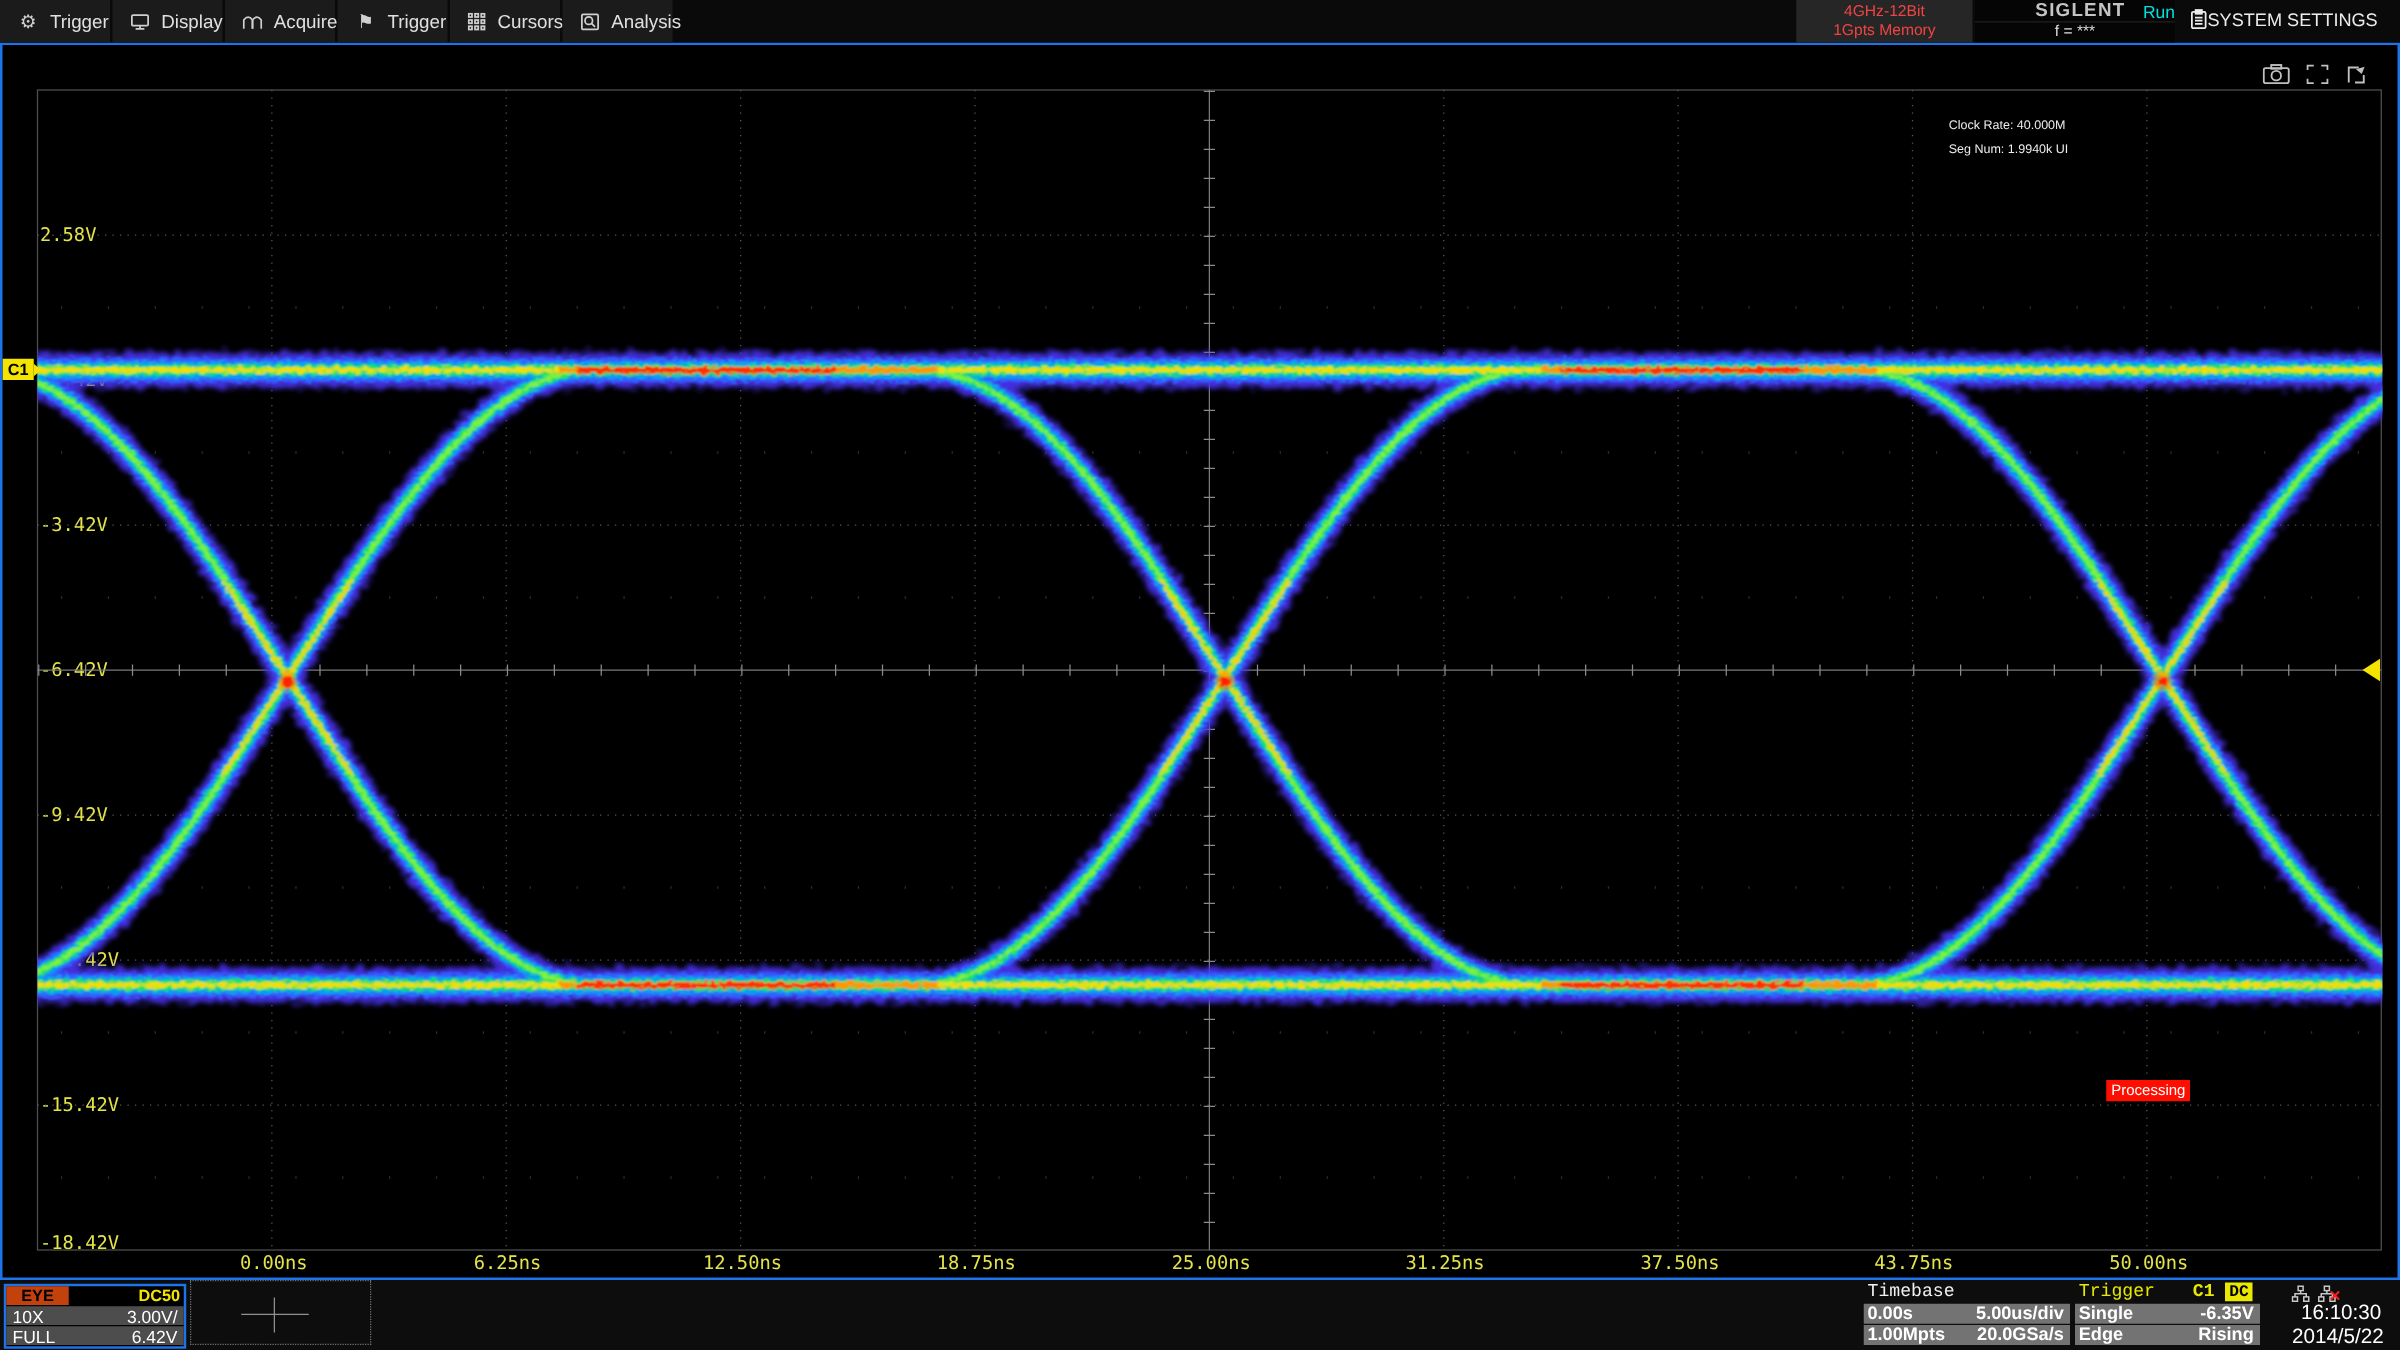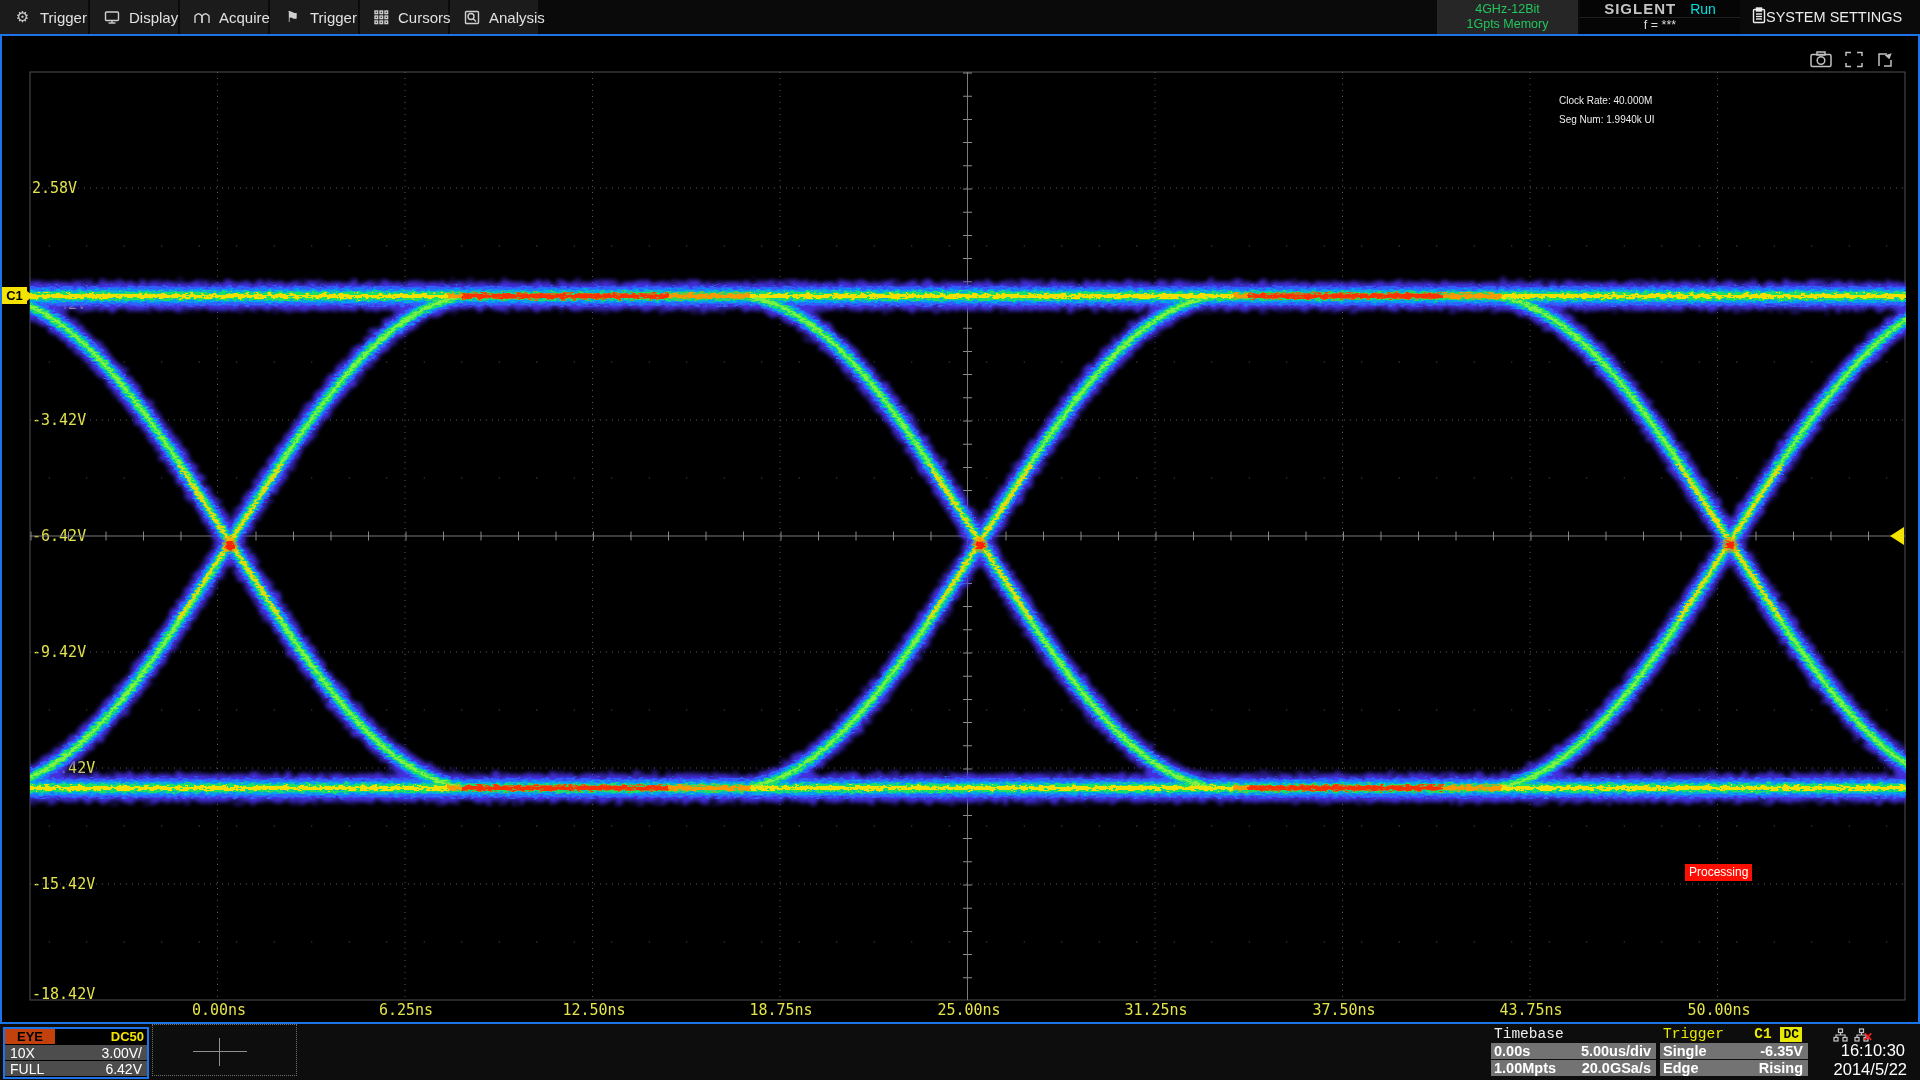--- a/index.html
+++ b/index.html
@@ -8,23 +8,23 @@
   
   #menubar{position:absolute;left:0;top:0;width:1920px;height:34px;background:#0a0a0a;z-index:6;}
   .menu-items{position:absolute;left:0;top:0;height:34px;display:flex;gap:2px;}
   .menu-item{width:88px;height:34px;background:#1b1b1b;display:flex;align-items:center;
              justify-content:flex-start;padding-left:14px;box-sizing:border-box;gap:9px;
              font-size:15px;color:#e0e0e0;cursor:default;}
   .menu-item .mi{width:17px;height:17px;display:flex;align-items:center;justify-content:center;color:#cfcfcf;font-size:15px;}
   .mi svg{stroke:#cfcfcf;fill:none;stroke-width:1.4;}
   #hwbox{position:absolute;left:1437px;top:0;width:141px;height:34px;background:#262626;
          display:flex;flex-direction:column;align-items:center;justify-content:center;
-         font-size:12.5px;line-height:15px;color:#22c55e;}
+         font-size:12.5px;line-height:15px;color:#ef4444;}
   #brandbox{position:absolute;left:1580px;top:0;width:160px;height:34px;background:#050505;}
-  #brandrow{height:17px;display:flex;align-items:center;justify-content:center;gap:14px;border-bottom:1px solid #202020;}
+  #brandrow{height:17px;display:flex;align-items:center;justify-content:flex-end;gap:14px;border-bottom:1px solid #202020;}
   #brand{font-weight:bold;font-size:15px;letter-spacing:1px;color:#c4c4c4;}
   #runstate{font-size:14px;color:#00e0e0;}
   #fcounter{height:15px;text-align:center;font-size:12.5px;color:#dcdcdc;}
   #syssettings{position:absolute;left:1752px;top:0;width:168px;height:34px;display:flex;
                align-items:center;font-size:14.5px;color:#ececec;}
   
   #wavearea{position:absolute;left:0;top:34px;width:1916px;height:986px;border:2px solid #1E73E8;
             background:transparent;z-index:5;pointer-events:none;}
   #plotsvg{position:absolute;left:0;top:0;z-index:2;}
   .ylab{position:absolute;left:32px;width:70px;height:18px;font-family:"DejaVu Sans Mono",monospace;

